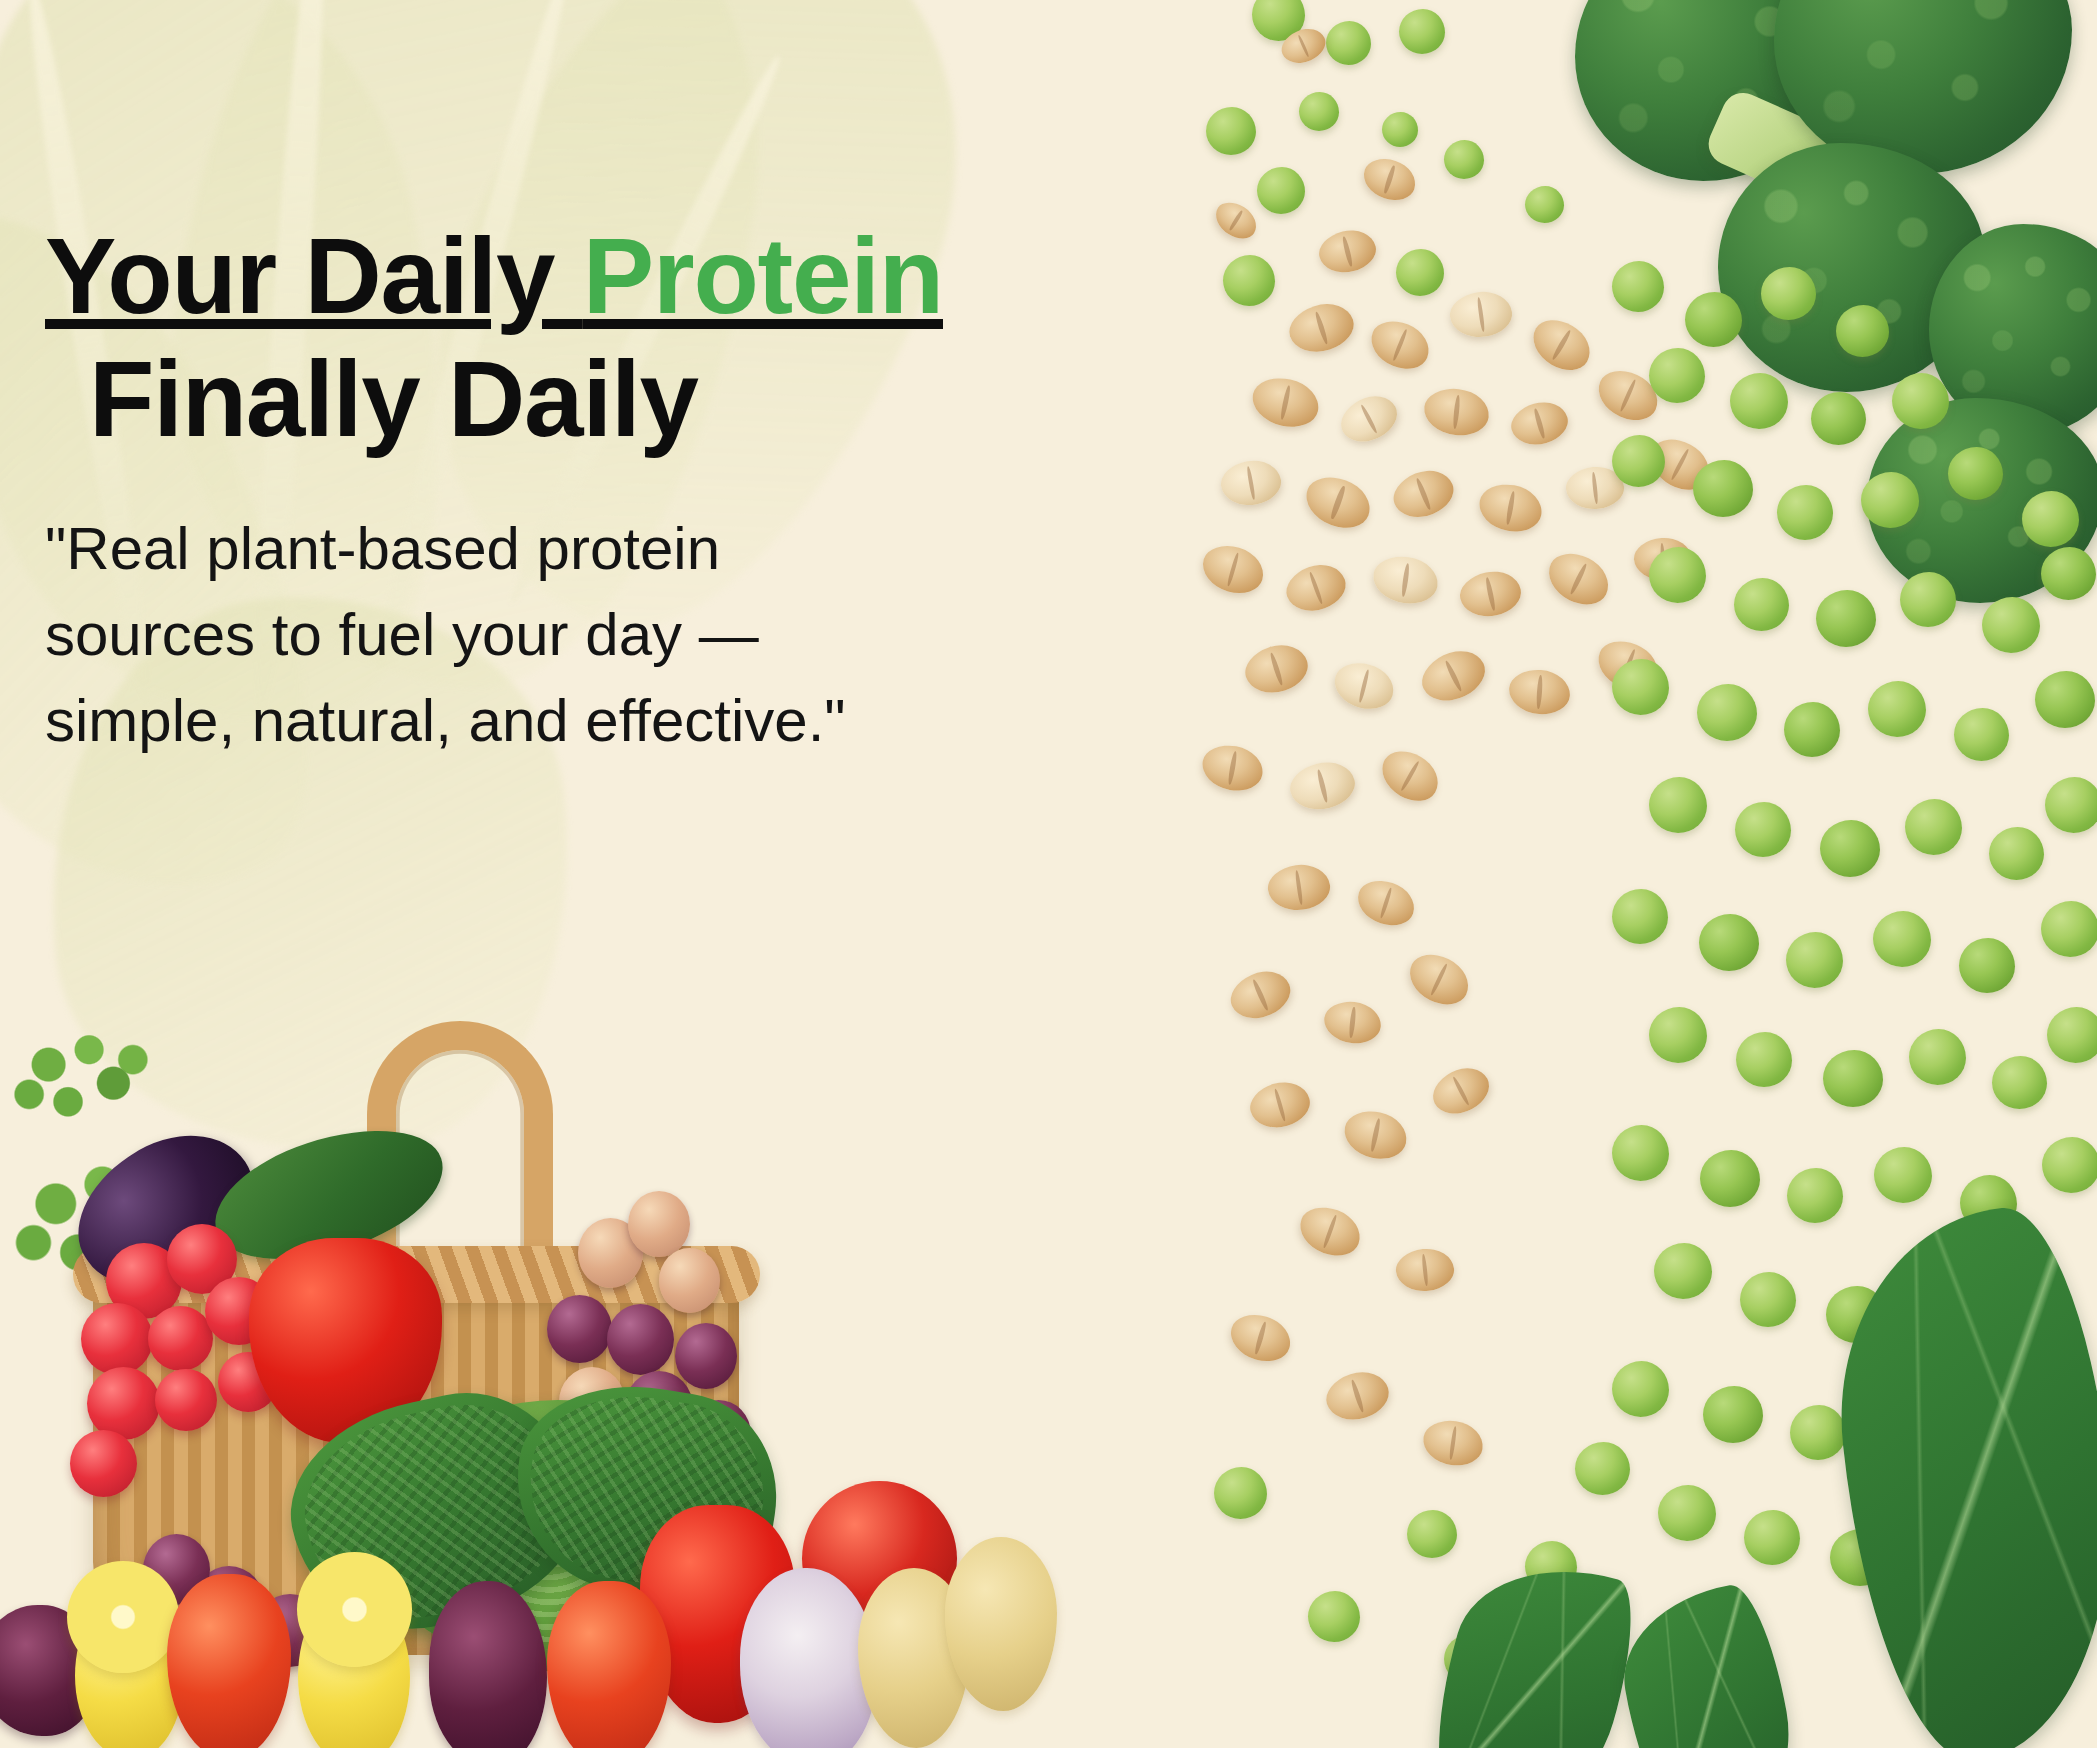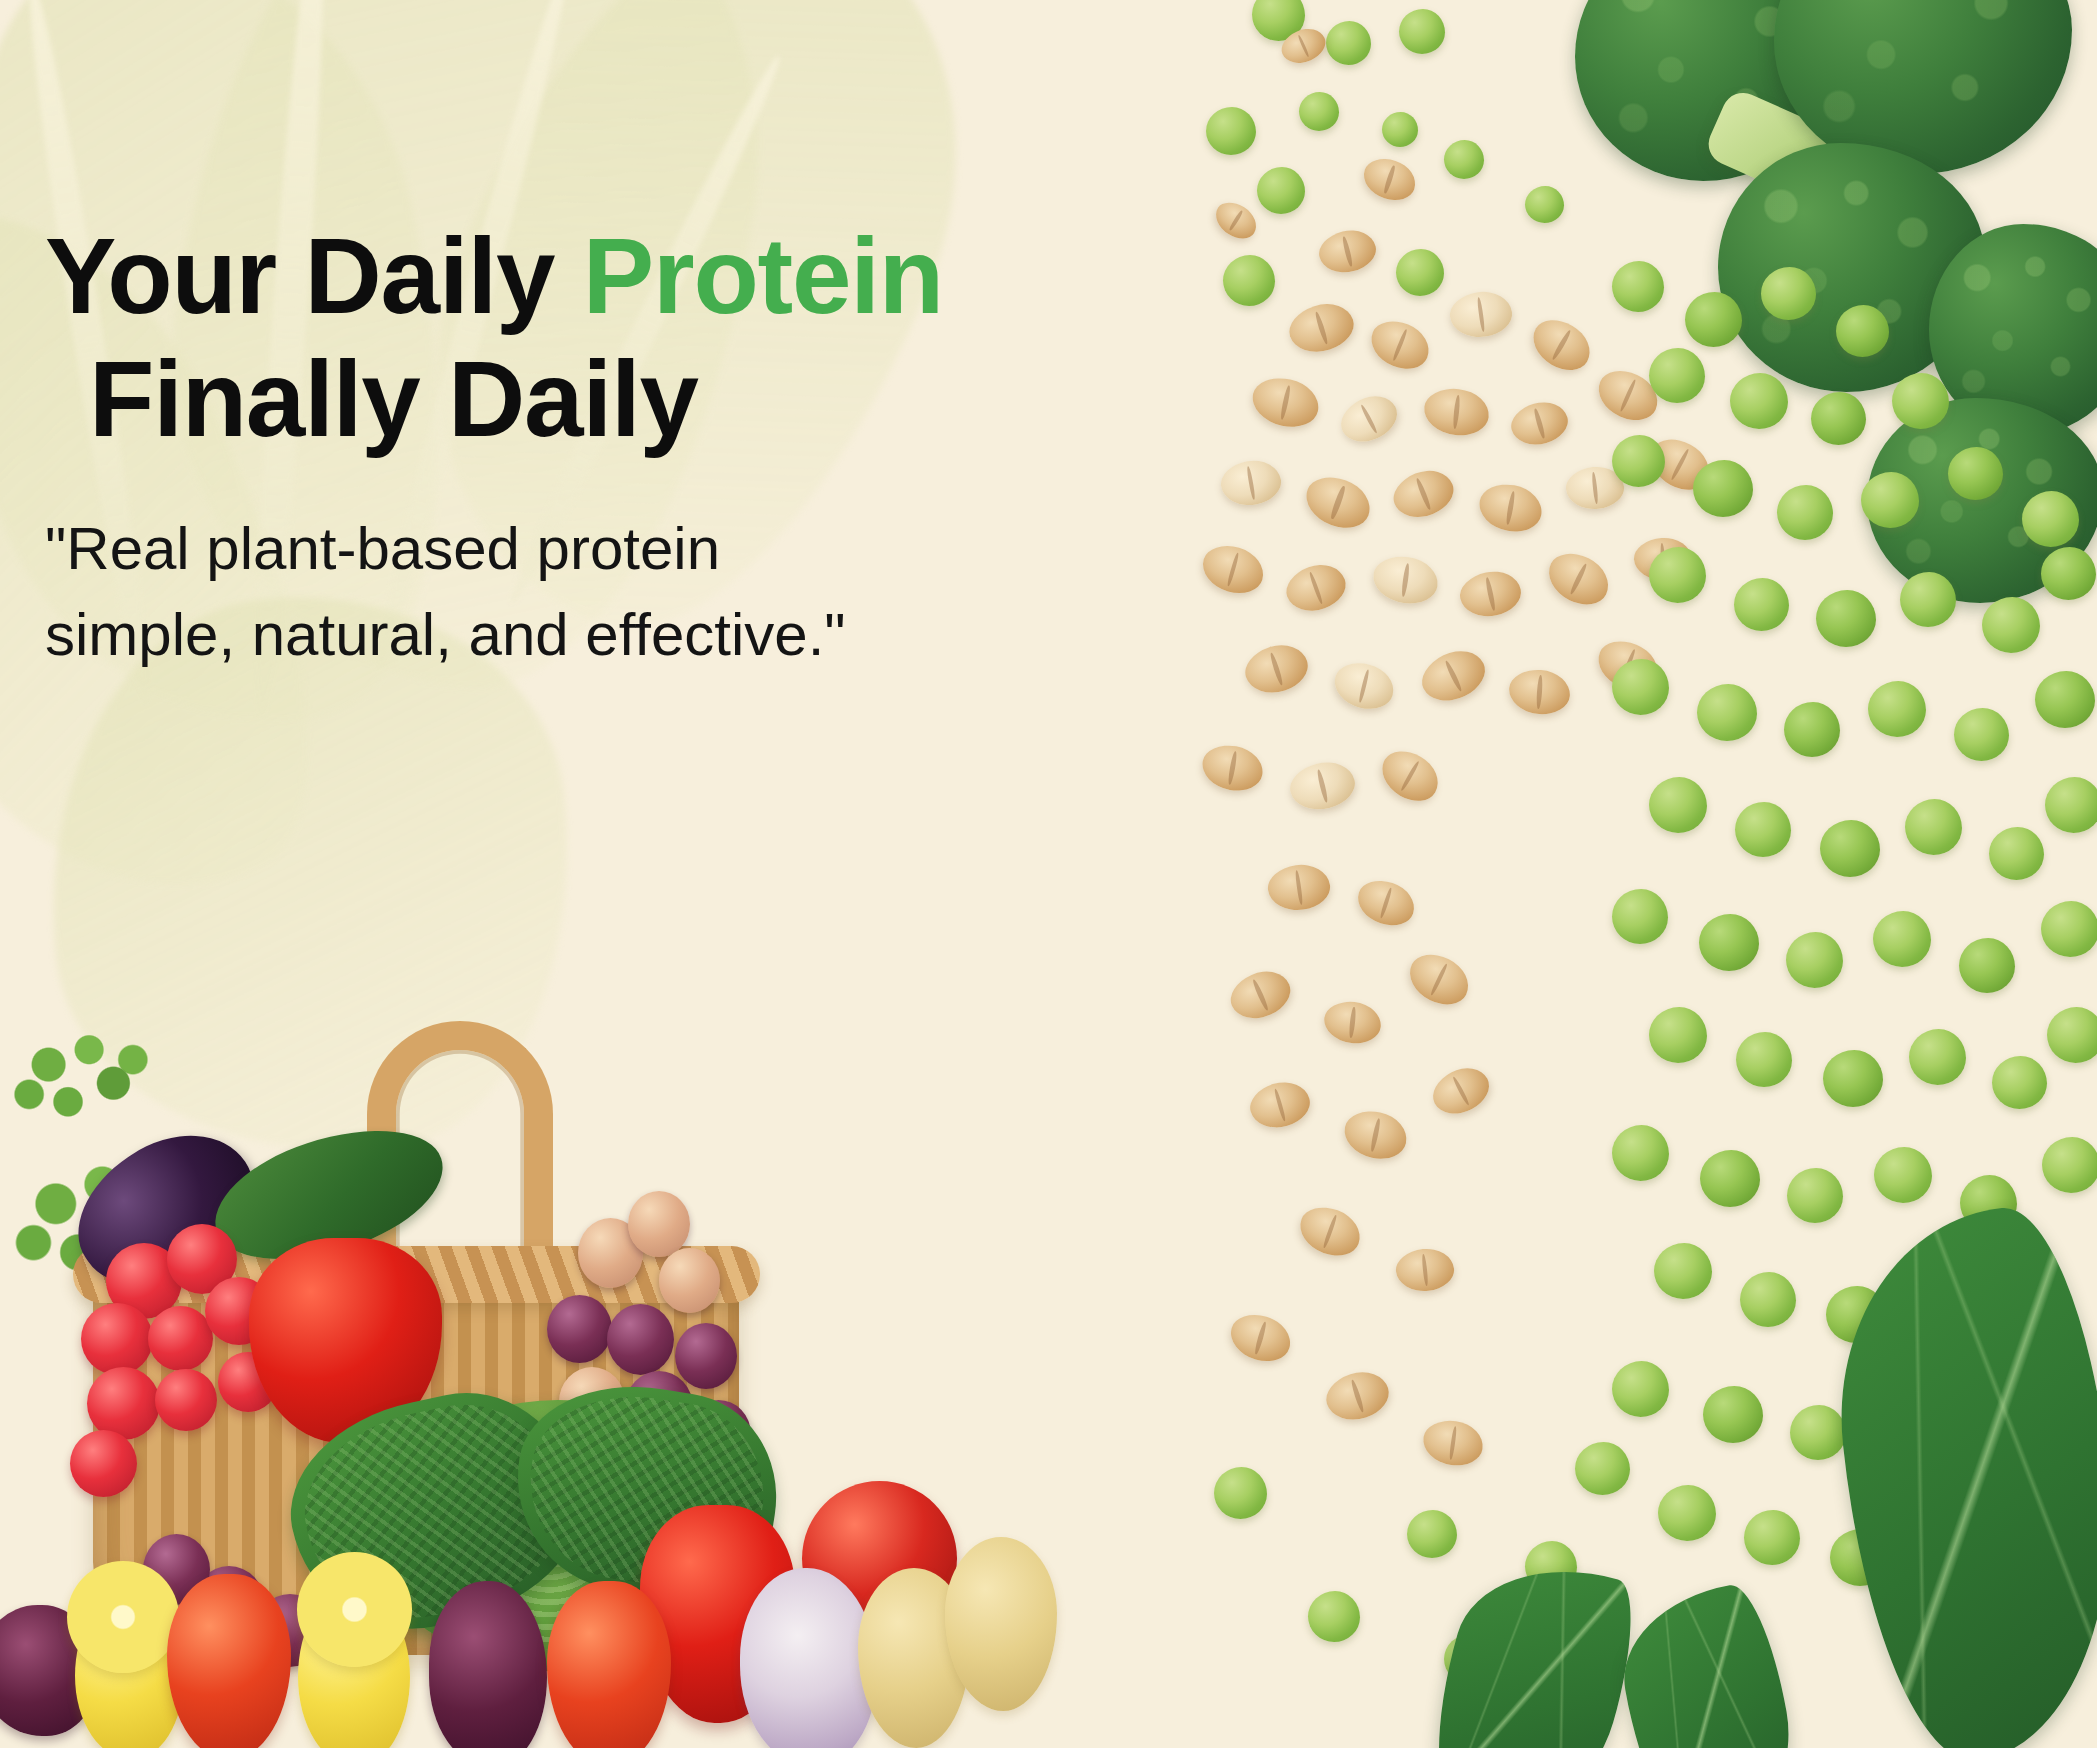--- a/index.html
+++ b/index.html
@@ -274,21 +274,21 @@
     box-shadow: 0 2.5px 6.2px rgba(50,110,45,.18);
   }
   .headline {
     margin-top: 18.6px;
     font-size: 107px;
     font-weight: 700;
     line-height: 1.15;
     color: #0d0d0d;
     letter-spacing: -1.2px;
   }
-  .headline .line-1 { display: block; }
+  .headline .line-1 { display: block; text-decoration: underline; }
   .headline .line-2 { display: block; margin-left: 44px; }
   .headline .accent { color: #44ae4e; }
 
   .quote {
     margin-top: 45px;
     font-size: 60px;
     line-height: 1.44;
     color: #141414;
     font-weight: 400;
     max-width: 920px;
@@ -515,19 +515,20 @@
   <div class="text-col">
 
 
     <div class="headline">
       <span class="line-1"><span>Your Daily </span><span class="accent">Protein</span></span>
       <span class="line-2">Finally Daily</span>
     </div>
 
     <div class="quote">
       <span>"Real plant-based protein</span>
+      <span>sources to fuel your day —</span>
       <span>simple, natural, and effective."</span>
     </div>
 
   </div>
 
 </div>
 
 
 </body></html>

